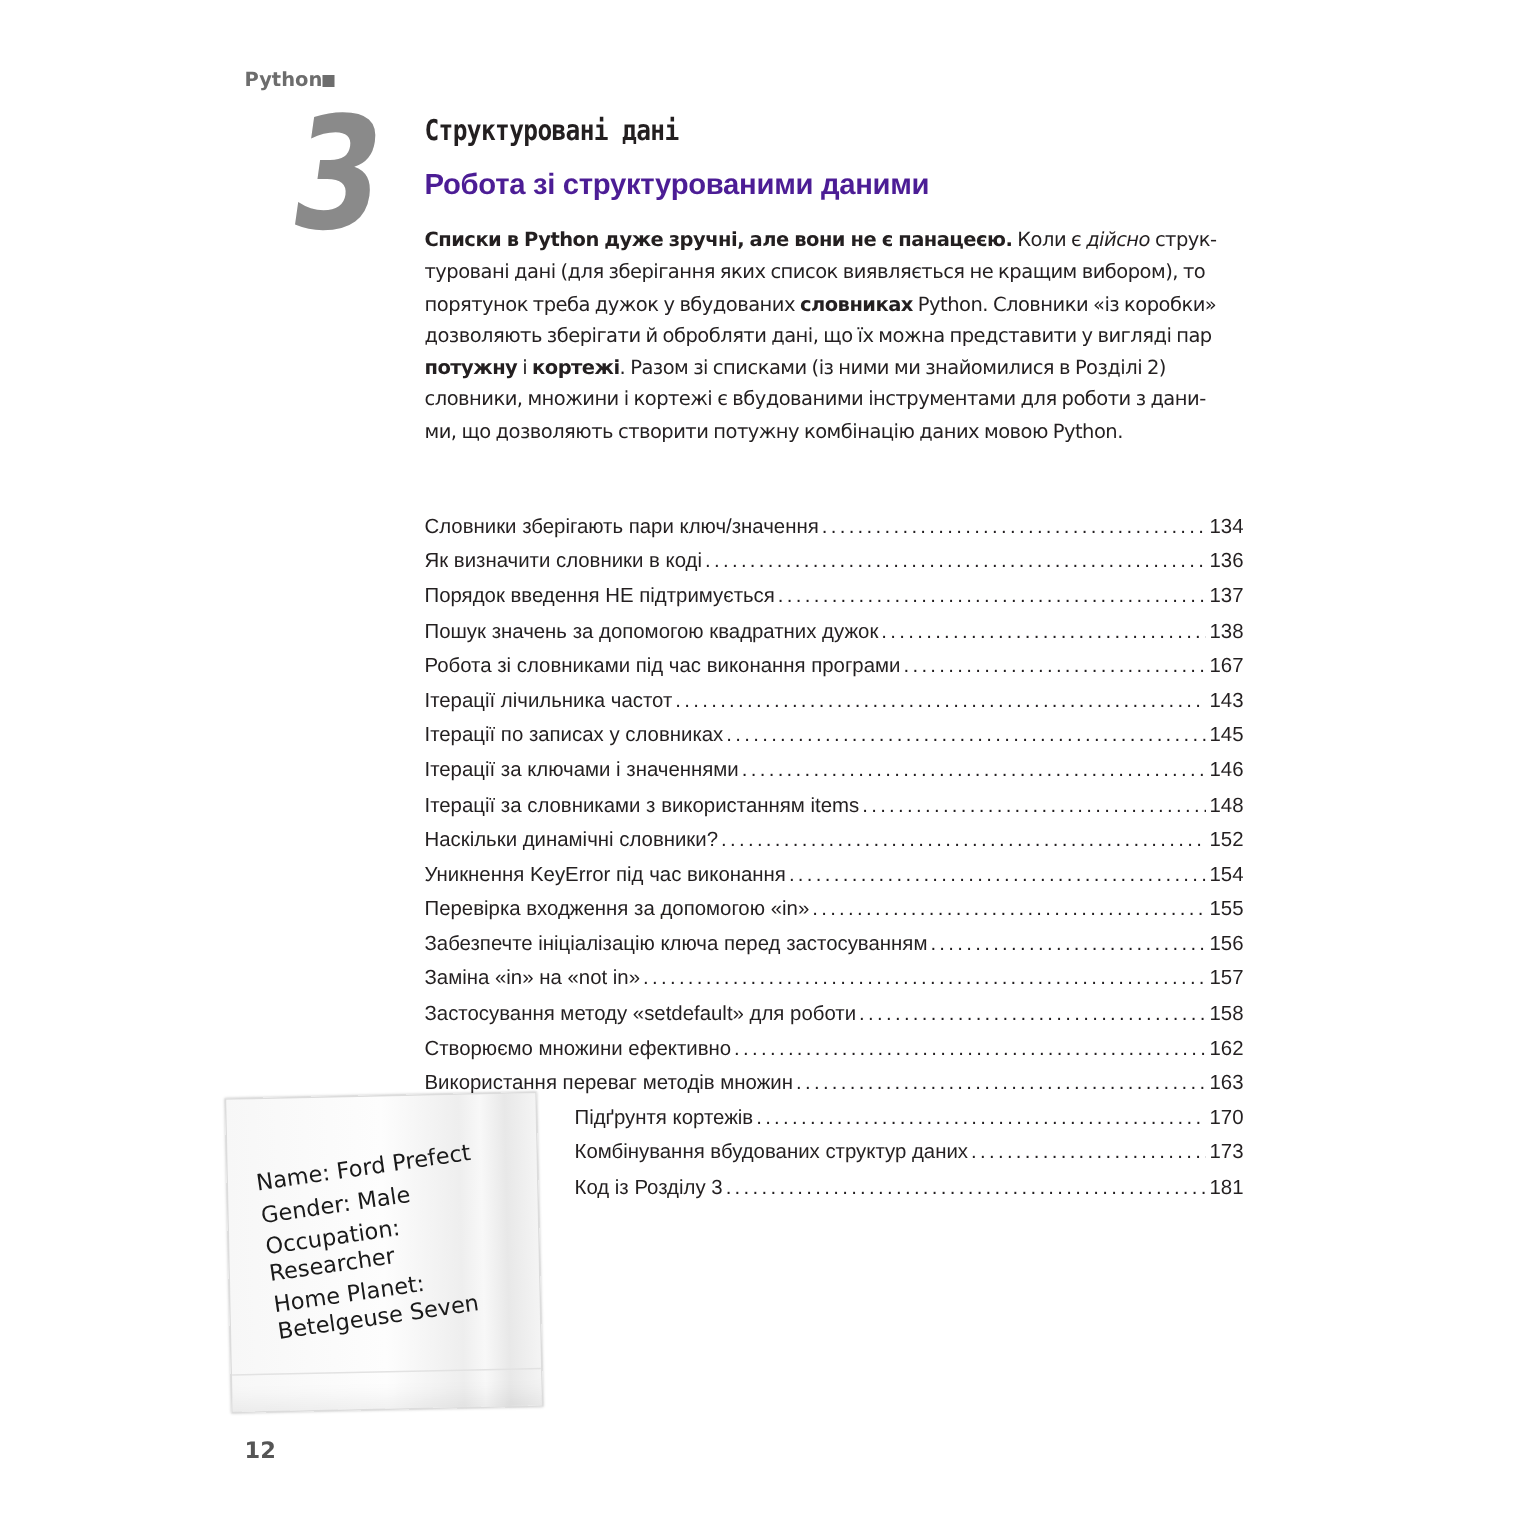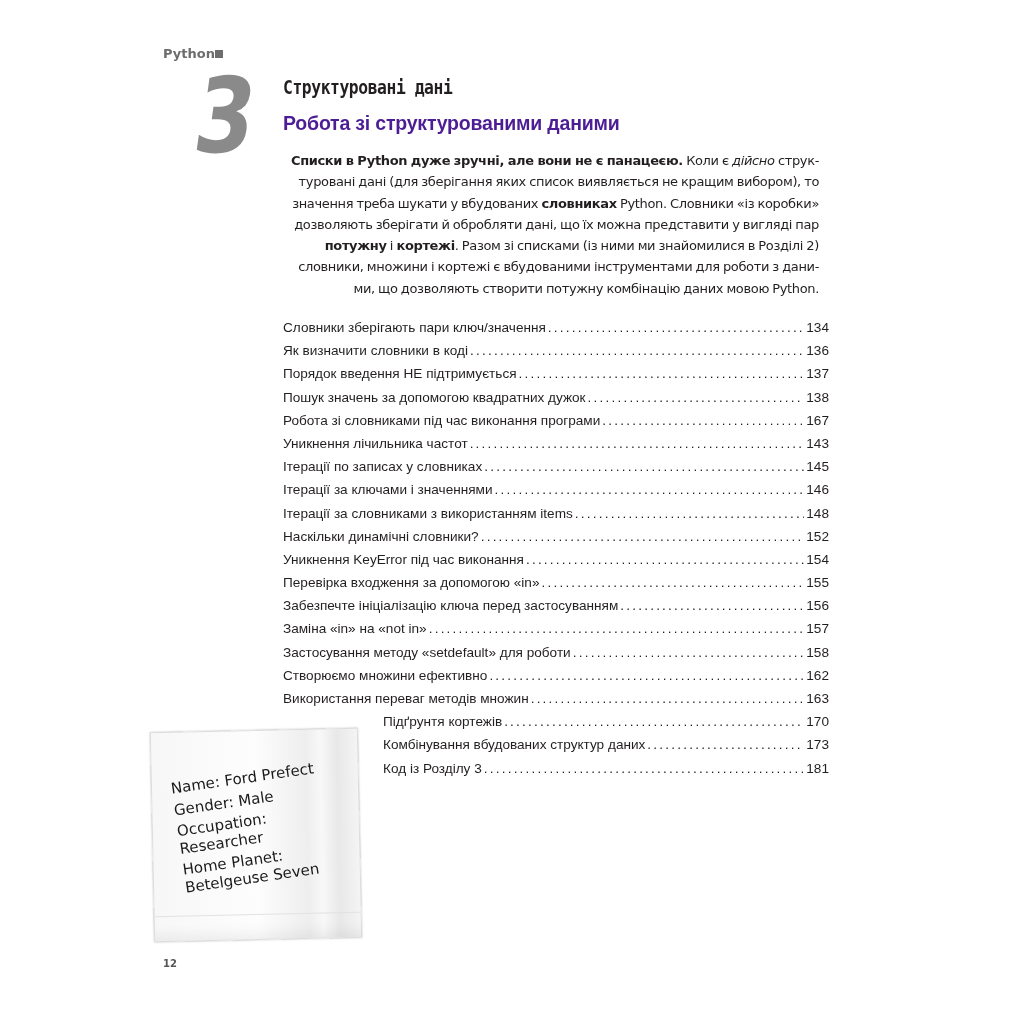--- a/index.html
+++ b/index.html
@@ -25,77 +25,77 @@
       position: absolute; left: 283px; top: 112px;
       font-family: Liberation Sans, sans-serif; font-weight: bold; font-size: 19.5px; color: #4c1d95;
       letter-spacing: -0.2px;
     }
     .intro {
       position: absolute; left: 283px; top: 150px; width: 536px;
       font-family: "DejaVu Sans", sans-serif; font-size: 13px; line-height: 21.3px; color: #231f20;
       letter-spacing: -0.35px; word-spacing: -0.5px;
     }
     .intro p { margin: 0; }
-    .intro .line { display: block; white-space: nowrap; text-align: right; }
+    .intro .line { display: block; white-space: nowrap; }
     .toc {
       position: absolute; left: 283px; top: 320px; width: 546px;
       font-family: Liberation Sans, sans-serif; font-size: 13.6px; color: #231f20;
     }
     .toc-item {
       display: flex; align-items: baseline; height: 23.2px; white-space: nowrap;
     }
     .toc-item.indent { margin-left: 100px; justify-content: center; }
     .toc-title { flex: 0 0 auto; }
     .toc-leader {
       flex: 1 1 auto; overflow: hidden; margin: 0 2px;
       letter-spacing: 2.2px; color: #231f20;
     }
     .toc-leader::before {
       content: "................................................................................................................................................";
     }
-    .toc-page { flex: 0 0 auto; }
+    .toc-page { flex: 0 0 auto; margin-top: 23px; }
     .napkin {
       position: absolute; left: 152px; top: 730px; width: 206px; height: 208px;
       background: linear-gradient(90deg, #f7f7f7 0%, #fdfdfd 50%, #eeeeee 75%, #f8f8f8 82%, #e8e8e8 90%, #f4f4f4 100%);
       transform: rotate(-1.2deg);
       box-shadow: 0 0 2px rgba(0,0,0,0.25), inset 0 -18px 14px -12px rgba(0,0,0,0.06);
       border: 1px solid #dcdcdc;
     }
     .napkin::after {
       content: ""; position: absolute; left: 0; right: 0; bottom: 24px; height: 1px; background: #e2e2e2;
     }
     .napkin-text {
       position: absolute; left: 18px; top: 48px;
       font-family: "DejaVu Sans", sans-serif; font-size: 15px; line-height: 17.5px; color: #1a1a1a;
       transform: rotate(-7deg); transform-origin: left top;
     }
     .napkin-text div { white-space: nowrap; }
     .napkin-text .gap { margin-top: 4px; }
     .page-number {
       position: absolute; left: 163px; top: 958px;
-      font-family: "DejaVu Sans", sans-serif; font-weight: bold; font-size: 10px; color: #555555;
+      font-family: "DejaVu Sans", sans-serif; font-weight: bold; font-size: 15px; color: #555555;
     }
   </style>
 </head>
 <body>
 
 <div class="running-head">
   <span>Python</span>
   <span class="square"></span>
 </div>
 
 <div class="chapter-num">3</div>
 <div class="chapter-kicker">Структуровані дані</div>
 <div class="chapter-title">Робота зі структурованими даними</div>
 
 <div class="intro">
   <p>
     <span class="line"><b>Списки в Python дуже зручні, але вони не є панацеєю.</b><span> Коли є </span><i>дійсно</i><span> струк-</span></span>
     <span class="line">туровані дані (для зберігання яких список виявляється не кращим вибором), то</span>
-    <span class="line"><span>значення треба шукати у вбудованих </span><b>словниках</b><span> Python. Словники «із коробки»</span></span>
+    <span class="line"><span>порятунок треба дужок у вбудованих </span><b>словниках</b><span> Python. Словники «із коробки»</span></span>
     <span class="line">дозволяють зберігати й обробляти дані, що їх можна представити у вигляді пар</span>
     <span class="line"><b>потужну</b><span> і </span><b>кортежі</b><span>. Разом зі списками (із ними ми знайомилися в Розділі 2)</span></span>
     <span class="line">словники, множини і кортежі є вбудованими інструментами для роботи з дани-</span>
     <span class="line">ми, що дозволяють створити потужну комбінацію даних мовою Python.</span>
   </p>
 </div>
 
 <div class="toc">
   <div class="toc-item">
       <span class="toc-title">Словники зберігають пари ключ/значення</span>
@@ -116,21 +116,21 @@
       <span class="toc-title">Пошук значень за допомогою квадратних дужок</span>
       <span class="toc-leader"></span>
       <span class="toc-page">138</span>
     </div>
   <div class="toc-item">
       <span class="toc-title">Робота зі словниками під час виконання програми</span>
       <span class="toc-leader"></span>
       <span class="toc-page">167</span>
     </div>
   <div class="toc-item">
-      <span class="toc-title">Уникнення лічильника частот</span>
+      <span class="toc-title">Ітерації лічильника частот</span>
       <span class="toc-leader"></span>
       <span class="toc-page">143</span>
     </div>
   <div class="toc-item">
       <span class="toc-title">Ітерації по записах у словниках</span>
       <span class="toc-leader"></span>
       <span class="toc-page">145</span>
     </div>
   <div class="toc-item">
       <span class="toc-title">Ітерації за ключами і значеннями</span>

